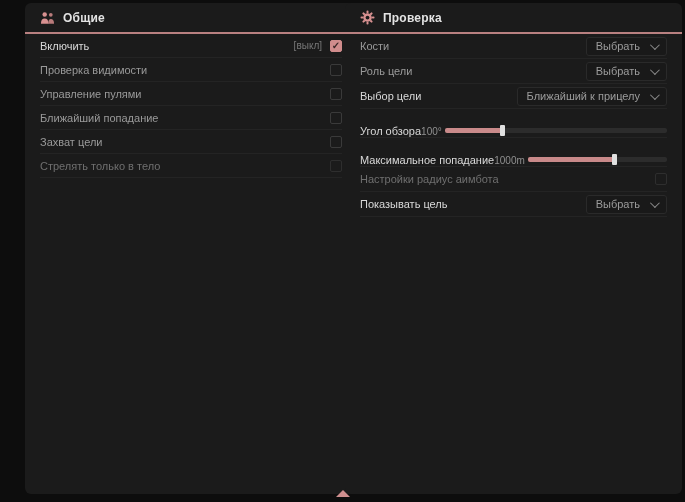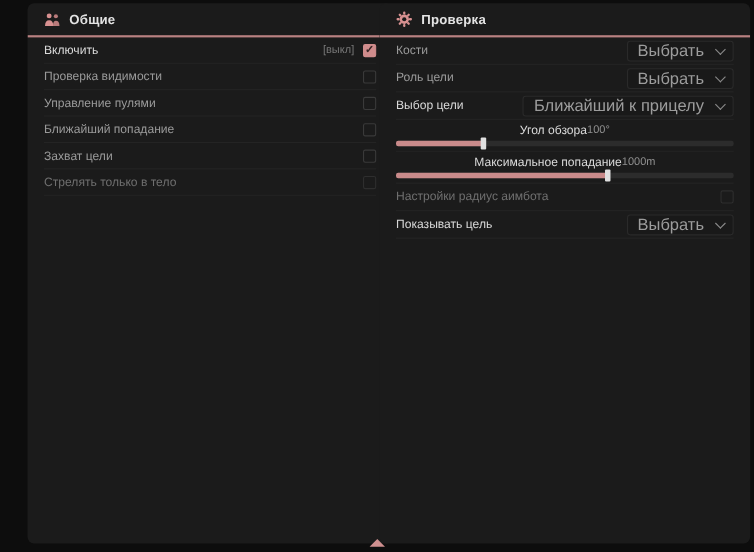--- a/index.html
+++ b/index.html
@@ -15,42 +15,42 @@
   .panel-header { display:flex; align-items:center; gap:8px; height:29px;
     padding:0 15px; }
   .panel-title { font-size:12px; font-weight:bold; color:#e3e3e3; letter-spacing:.2px; }
   .header-icon { width:15px; height:15px; display:flex; align-items:center;
     justify-content:center; }
   .header-divider { height:2px; width:100%; background:#b98181; }
 
   .rows { padding:0 15px; }
   .row { display:flex; align-items:center; justify-content:space-between;
     height:24px; border-bottom:1px solid #242424; }
-  .row.tall { height:29px; flex-direction:column; align-items:center;
+  .row.tall { height:29px; align-items:flex-end;
     justify-content:center; gap:3px; padding-top:3px; }
   .row-label { font-size:11px; color:#9a9a9a; white-space:nowrap; }
   .row-label.bright { color:#d9d9d9; }
   .row-label.dim { color:#6f6f6f; }
   .row-right { display:flex; align-items:center; gap:8px; }
 
   .keybind { font-size:10px; color:#787878; }
 
   .checkbox { width:12px; height:12px; border-radius:2px; border:1px solid #3a3a3a;
     background:transparent; display:flex; align-items:center; justify-content:center;
     cursor:pointer; }
   .checkbox .check { display:none; font-size:10px; line-height:10px; color:#3a2525;
     font-weight:bold; }
   .checkbox[data-checked="true"] { background:#d08c8c; border-color:#d08c8c; }
   .checkbox[data-checked="true"] .check { display:block; }
   .checkbox.dim { border-color:#2e2e2e; }
 
   .dropdown { display:flex; align-items:center; gap:10px; height:19px;
     padding:0 9px; background:#191919; border:1px solid #2a2a2a; border-radius:3px;
     cursor:pointer; }
-  .dropdown-value { font-size:15px; color:#9c9c9c; white-space:nowrap; }
+  .dropdown-value { font-size:11px; color:#9c9c9c; white-space:nowrap; }
   .chevron { width:7px; height:7px; border-right:1.5px solid #8a8a8a;
     border-bottom:1.5px solid #8a8a8a; transform:rotate(45deg) translateY(-2px); }
 
   .slider-top { display:flex; align-items:center; justify-content:space-between; }
   .slider-value { font-size:10px; color:#8f8f8f; }
   .slider-track { position:relative; height:5px; background:#2c2c2c; border-radius:2px;
     width:100%; margin-bottom:4px; cursor:pointer; }
   .slider-fill { position:absolute; left:0; top:0; height:100%; background:#c98a8a;
     border-radius:2px; }
   .slider-thumb { position:absolute; right:-2px; top:-3px; width:5px; height:11px;

